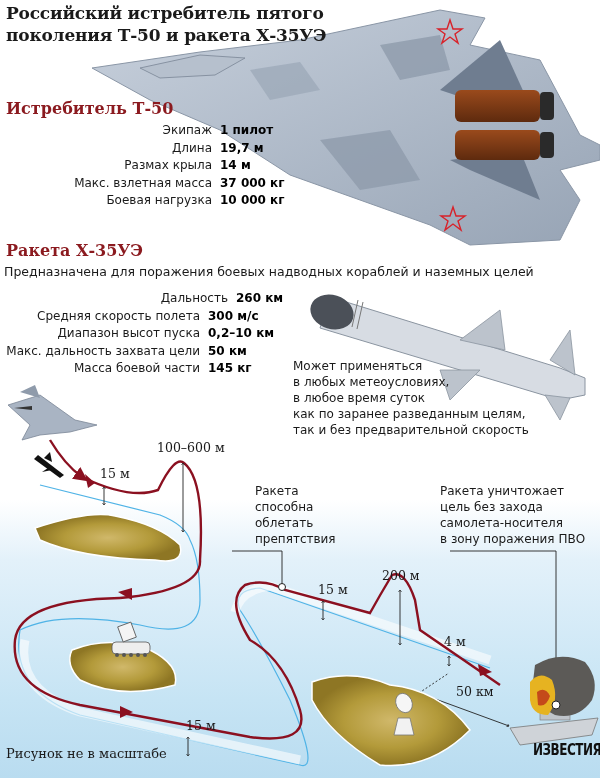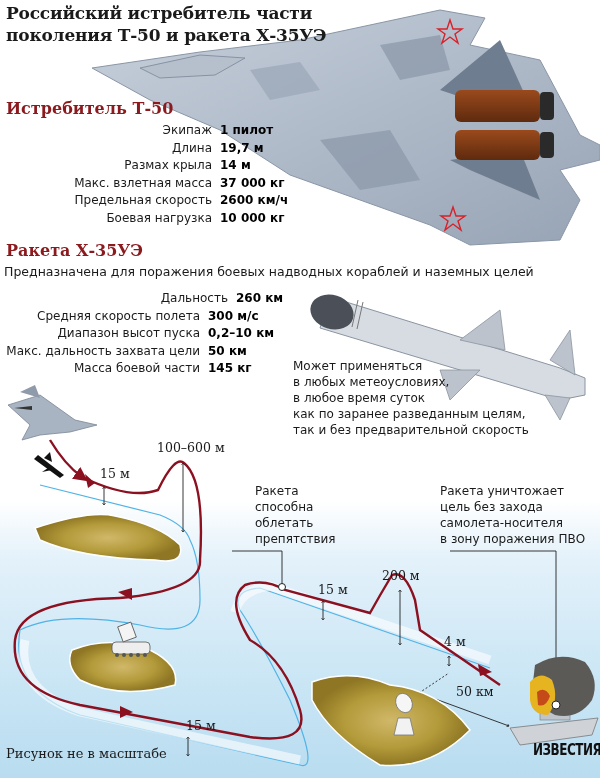--- a/index.html
+++ b/index.html
@@ -165,21 +165,21 @@
   </g>
   <g>
     <path d="M535,665 Q560,650 585,662 Q600,680 592,700 Q578,720 555,715 Q535,705 532,690 Z" fill="#5c5a57"></path>
     <path d="M530,682 Q540,670 552,680 Q560,700 548,715 Q532,715 530,700 Z" fill="#e6b321"></path>
     <path d="M537,692 Q545,686 550,696 Q546,708 538,705 Z" fill="#c44a1a"></path>
   </g>
   <circle cx="556" cy="705" r="4" fill="#fff" stroke="#222" stroke-width="1"></circle>
 </svg>
 
 <div class="abs title">
-  <div>Российский истребитель части</div>
+  <div>Российский истребитель пятого</div>
   <div>поколения Т-50 и ракета Х-35УЭ</div>
 </div>
 
 <div class="abs section-head" style="left:6px; top:99px;">Истребитель Т-50</div>
 
 <div class="abs spec-table" style="left:12px; top:122px;">
   <div class="spec-row">
       <span class="spec-label" style="width:200px;">Экипаж</span>
       <span class="spec-value">1 пилот</span>
     </div>
@@ -187,24 +187,20 @@
       <span class="spec-label" style="width:200px;">Длина</span>
       <span class="spec-value">19,7 м</span>
     </div>
   <div class="spec-row">
       <span class="spec-label" style="width:200px;">Размах крыла</span>
       <span class="spec-value">14 м</span>
     </div>
   <div class="spec-row">
       <span class="spec-label" style="width:200px;">Макс. взлетная масса</span>
       <span class="spec-value">37 000 кг</span>
-    </div>
-  <div class="spec-row">
-      <span class="spec-label" style="width:200px;">Предельная скорость</span>
-      <span class="spec-value">2600 км/ч</span>
     </div>
   <div class="spec-row">
       <span class="spec-label" style="width:200px;">Боевая нагрузка</span>
       <span class="spec-value">10 000 кг</span>
     </div>
 </div>
 
 <div class="abs section-head" style="left:6px; top:241px;">Ракета Х-35УЭ</div>
 <div class="abs desc" style="left:4px; top:264px;">Предназначена для поражения боевых надводных кораблей и наземных целей</div>
 

